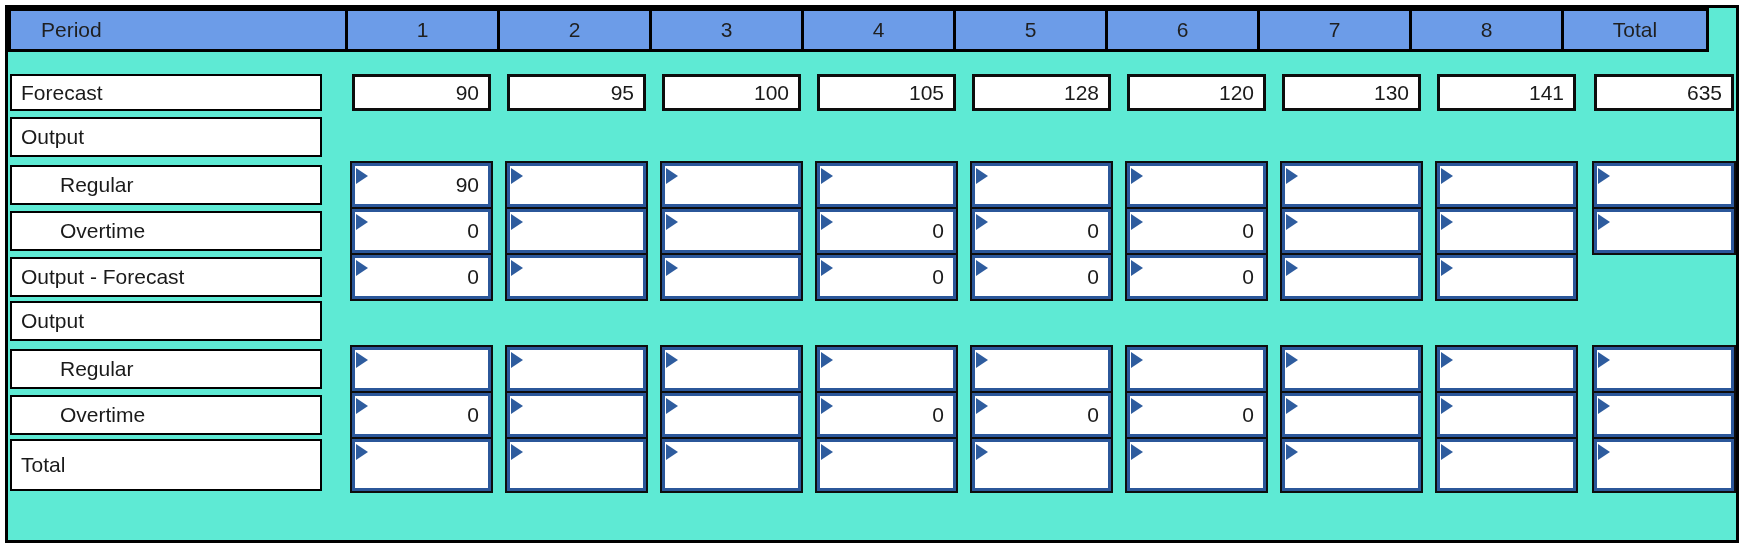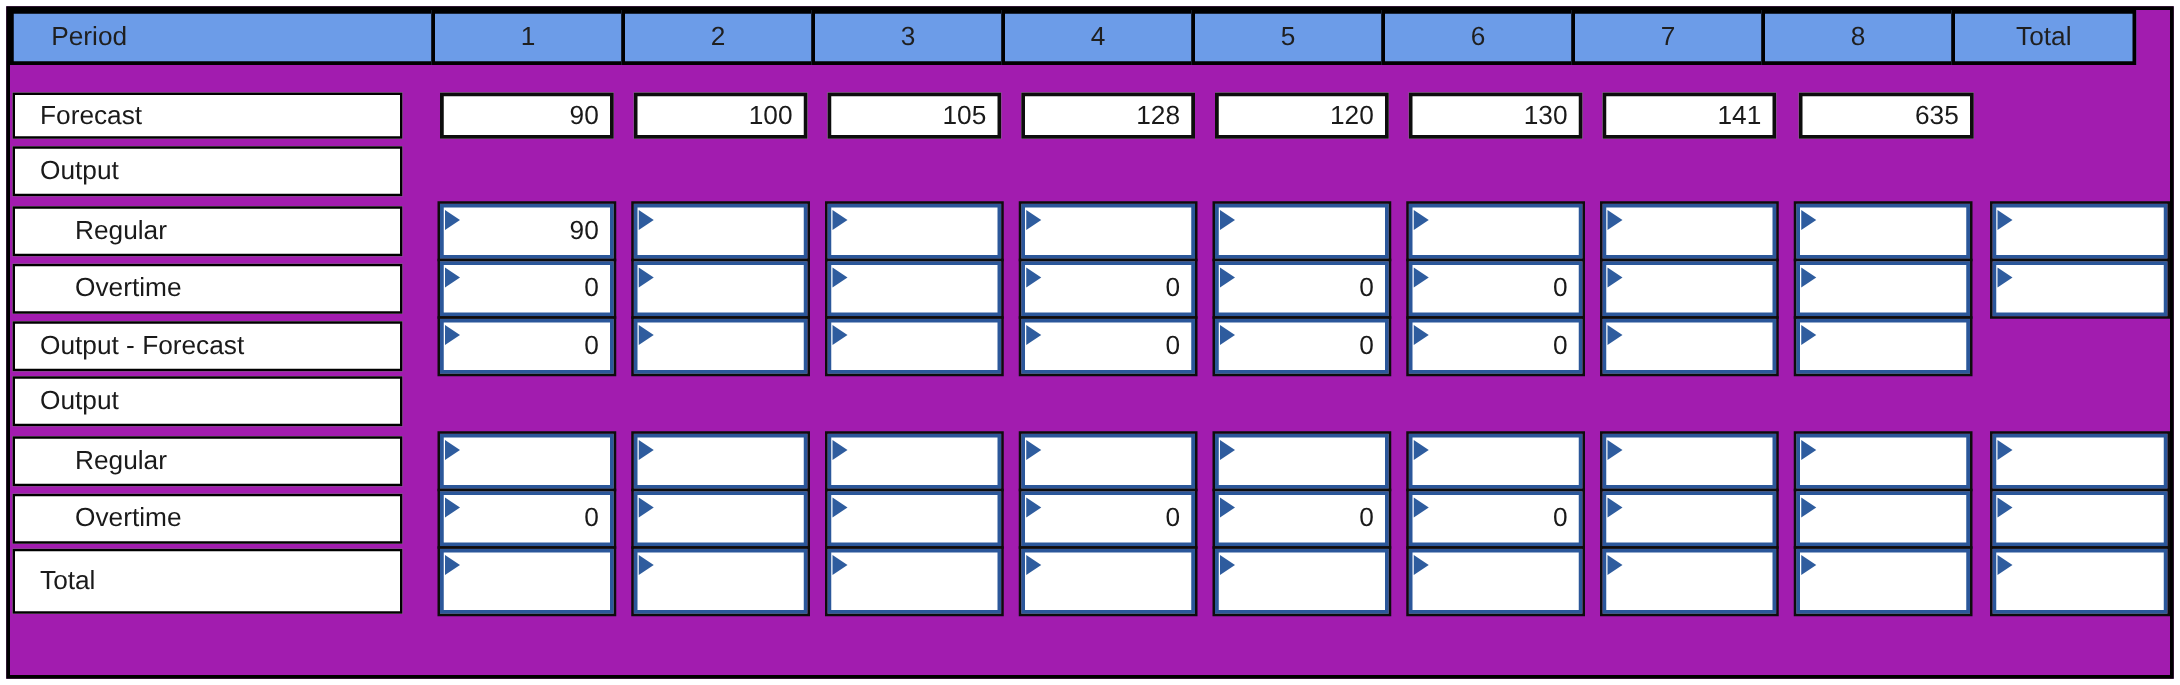--- a/index.html
+++ b/index.html
@@ -1,19 +1,19 @@
 <!DOCTYPE html>
 <html><head>
 <meta charset="utf-8">
 <style>
   html,body{margin:0;padding:0;background:#fff;}
   body{width:1744px;height:548px;font-family:"Liberation Sans",sans-serif;color:#1a1a1a;overflow:hidden;}
   .sheet{
     position:absolute;left:5px;top:5px;width:1728px;height:532px;
-    border:3px solid #000;background:#a21caf;
+    border:3px solid #000;background:#5eead4;
   }
   .row{display:flex;align-items:stretch;}
   .row.header{height:44px;margin-bottom:22px;}
   .row.r-given{height:37px;margin-bottom:6px;}
   .row.r-section{height:40px;margin-bottom:6px;}
   .row.r-input{height:44px;margin-bottom:2px;}
   .row.r-input-tall{height:52px;margin-bottom:2px;}
   .row.r-section + .row.r-input{margin-top:0;}
 
   
@@ -25,21 +25,21 @@
   .hcell + .hcell{margin-left:-3px;}
   .hcell.h-label{width:340px;justify-content:flex-start;padding-left:30px;}
   .hcell.h-period{width:155px;}
   .hcell.h-total{width:148px;}
 
   
   .label-wrap{width:340px;flex:none;display:flex;}
   .label-box{
     box-sizing:border-box;width:312px;margin-left:2px;
     border:2px solid #000;background:#fff;
-    display:flex;align-items:center;padding-left:20px;
+    display:flex;align-items:center;padding-left:9px;
     font-size:21px;white-space:nowrap;
   }
   .label-box.indent{padding-left:48px;}
   .r-input .label-box{height:40px;margin-top:2px;}
   .r-input-tall .label-box{height:52px;margin-top:0;}
 
   
   .col{width:155px;flex:none;display:flex;}
   .col.col-total{width:148px;}
   .cell-box{
@@ -80,20 +80,25 @@
         <div class="label-wrap">
           <div class="label-box">Forecast</div>
         </div>
         <div class="col">
           <div class="cell-box plain">
             <span>90</span>
           </div>
         </div>
         <div class="col">
           <div class="cell-box plain">
+            <span>95</span>
+          </div>
+        </div>
+        <div class="col">
+          <div class="cell-box plain">
             <span>100</span>
           </div>
         </div>
         <div class="col">
           <div class="cell-box plain">
             <span>105</span>
           </div>
         </div>
         <div class="col">
           <div class="cell-box plain">

